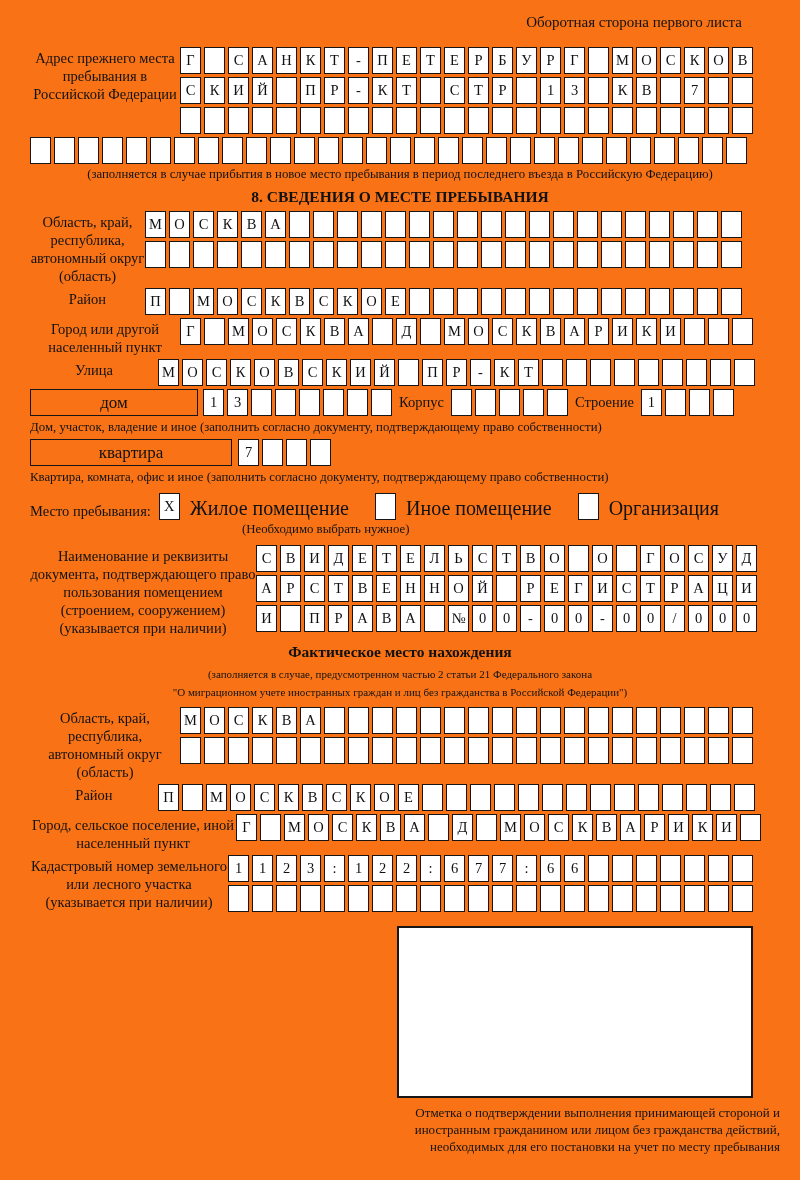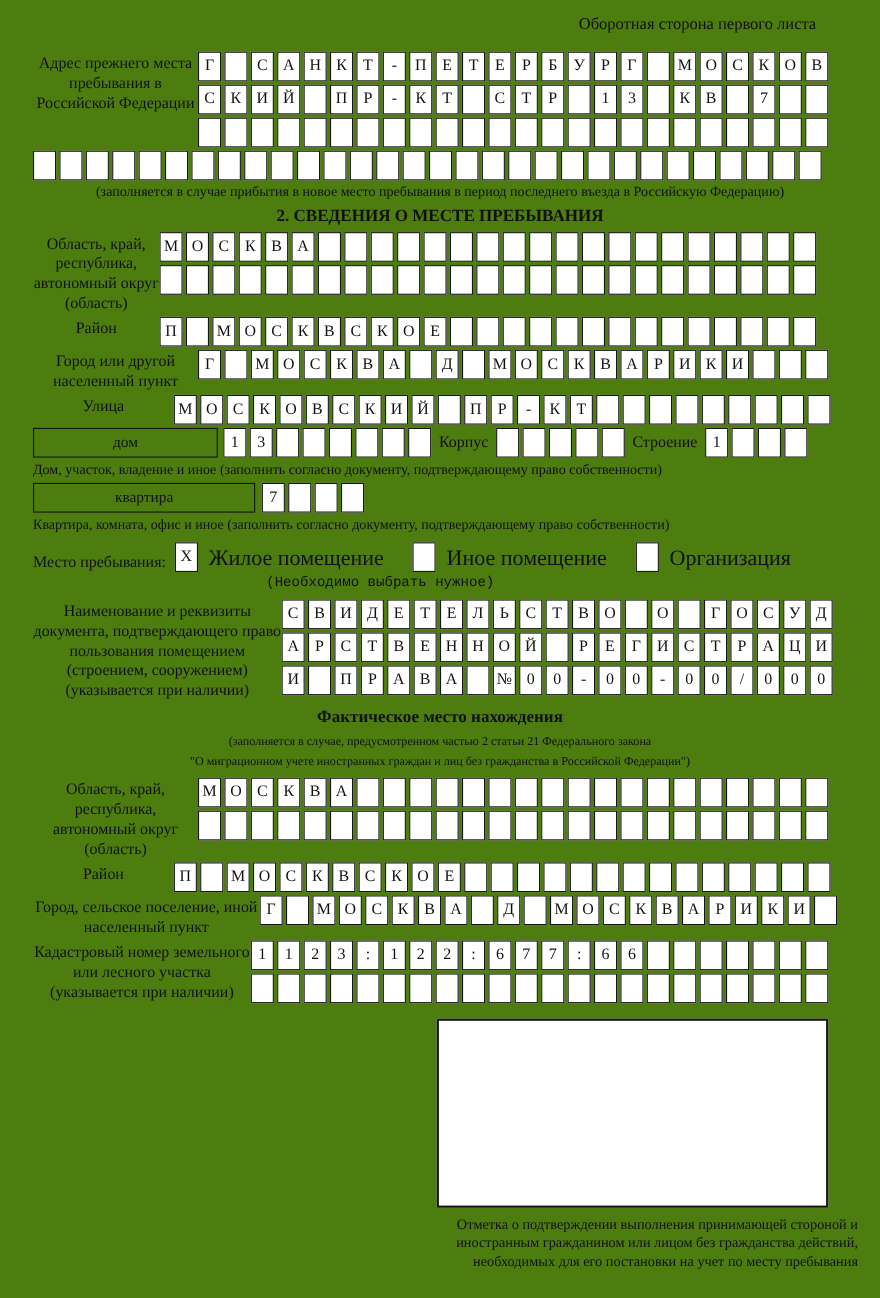--- a/index.html
+++ b/index.html
@@ -1,18 +1,18 @@
 <!DOCTYPE html>
 <html><head>
 <meta charset="utf-8">
 <style>
   html,body{margin:0;padding:0;background:#fff;}
   .page{
     width:800px;height:1180px;box-sizing:border-box;
-    padding:14px 30px 10px 30px;overflow:hidden;background:#4d7c0f;
+    padding:14px 30px 10px 30px;overflow:hidden;background:#f97316;
     font-family:"Liberation Serif","DejaVu Serif",serif;color:#111;
   }
   .header-note{text-align:right;font-size:15px;padding-right:28px;margin-bottom:16px;}
   .field{display:flex;align-items:flex-start;margin-bottom:3px;}
   .label{font-size:14.5px;line-height:18px;flex:none;padding-top:2px;text-align:center;}
   .w150{width:150px;}
   .w115{width:115px;}
   .w128{width:128px;}
   .w225{width:226px;}
   .w206{width:206px;}
@@ -22,29 +22,29 @@
   .cell{
     box-sizing:border-box;flex:none;width:21px;height:27px;
     border:1.6px solid #161616;display:inline-flex;align-items:center;justify-content:center;
     font-size:14.5px;line-height:1;background:#fff;
   }
   .caption{font-size:12.8px;line-height:16px;margin:2px 0 4px 0;}
   .center{text-align:center;}
   .sec-title{font-size:15.5px;font-weight:bold;text-align:center;margin:6px 0 5px 0;}
   .wide-box{
     box-sizing:border-box;border:1.6px solid #161616;height:27px;flex:none;
-    display:flex;align-items:center;justify-content:center;font-size:14px;
+    display:flex;align-items:center;justify-content:center;font-size:17px;
   }
   .dom-box{width:168px;margin-right:5px;}
   .kv-box{width:202px;margin-right:6px;}
   .inline-txt{font-size:14.5px;line-height:27px;flex:none;margin:0 7px;}
   .mesto-row{display:flex;align-items:flex-end;margin:8px 0 2px 0;}
   .mesto-label{font-size:14.5px;margin-right:8px;}
   .opt-label{font-size:20px;margin:0 26px 0 10px;}
-  .choose-note{font-size:12.8px;margin:0 0 8px 212px;font-family:Liberation Mono, monospace;}
+  .choose-note{font-size:12.8px;margin:0 0 8px 212px;}
   .fact-note{font-size:11px;line-height:17px;text-align:center;margin:1px 0;}
   .stamp-box{
     box-sizing:border-box;border:2px solid #161616;width:356px;height:172px;
     margin:14px 0 6px 367px;background:#fff;
   }
   .stamp-caption{
     width:400px;margin-left:350px;text-align:right;
     font-size:13px;line-height:17px;
   }
   .mt6{margin-top:6px;}
@@ -167,21 +167,21 @@
       <span class="cell"></span>
       <span class="cell"></span>
       <span class="cell"></span>
       <span class="cell"></span>
       <span class="cell"></span>
       <span class="cell"></span>
       <span class="cell"></span>
     </div>
   <div class="caption center">(заполняется в случае прибытия в новое место пребывания в период последнего въезда в Российскую Федерацию)</div>
 
-  <div class="sec-title">2. СВЕДЕНИЯ О МЕСТЕ ПРЕБЫВАНИЯ</div>
+  <div class="sec-title">8. СВЕДЕНИЯ О МЕСТЕ ПРЕБЫВАНИЯ</div>
 
   <div class="field">
     <div class="label w115">Область, край, республика, автономный округ (область)</div>
     <div class="rows">
       <div class="cells">
           <span class="cell">М</span>
           <span class="cell">О</span>
           <span class="cell">С</span>
           <span class="cell">К</span>
           <span class="cell">В</span>

